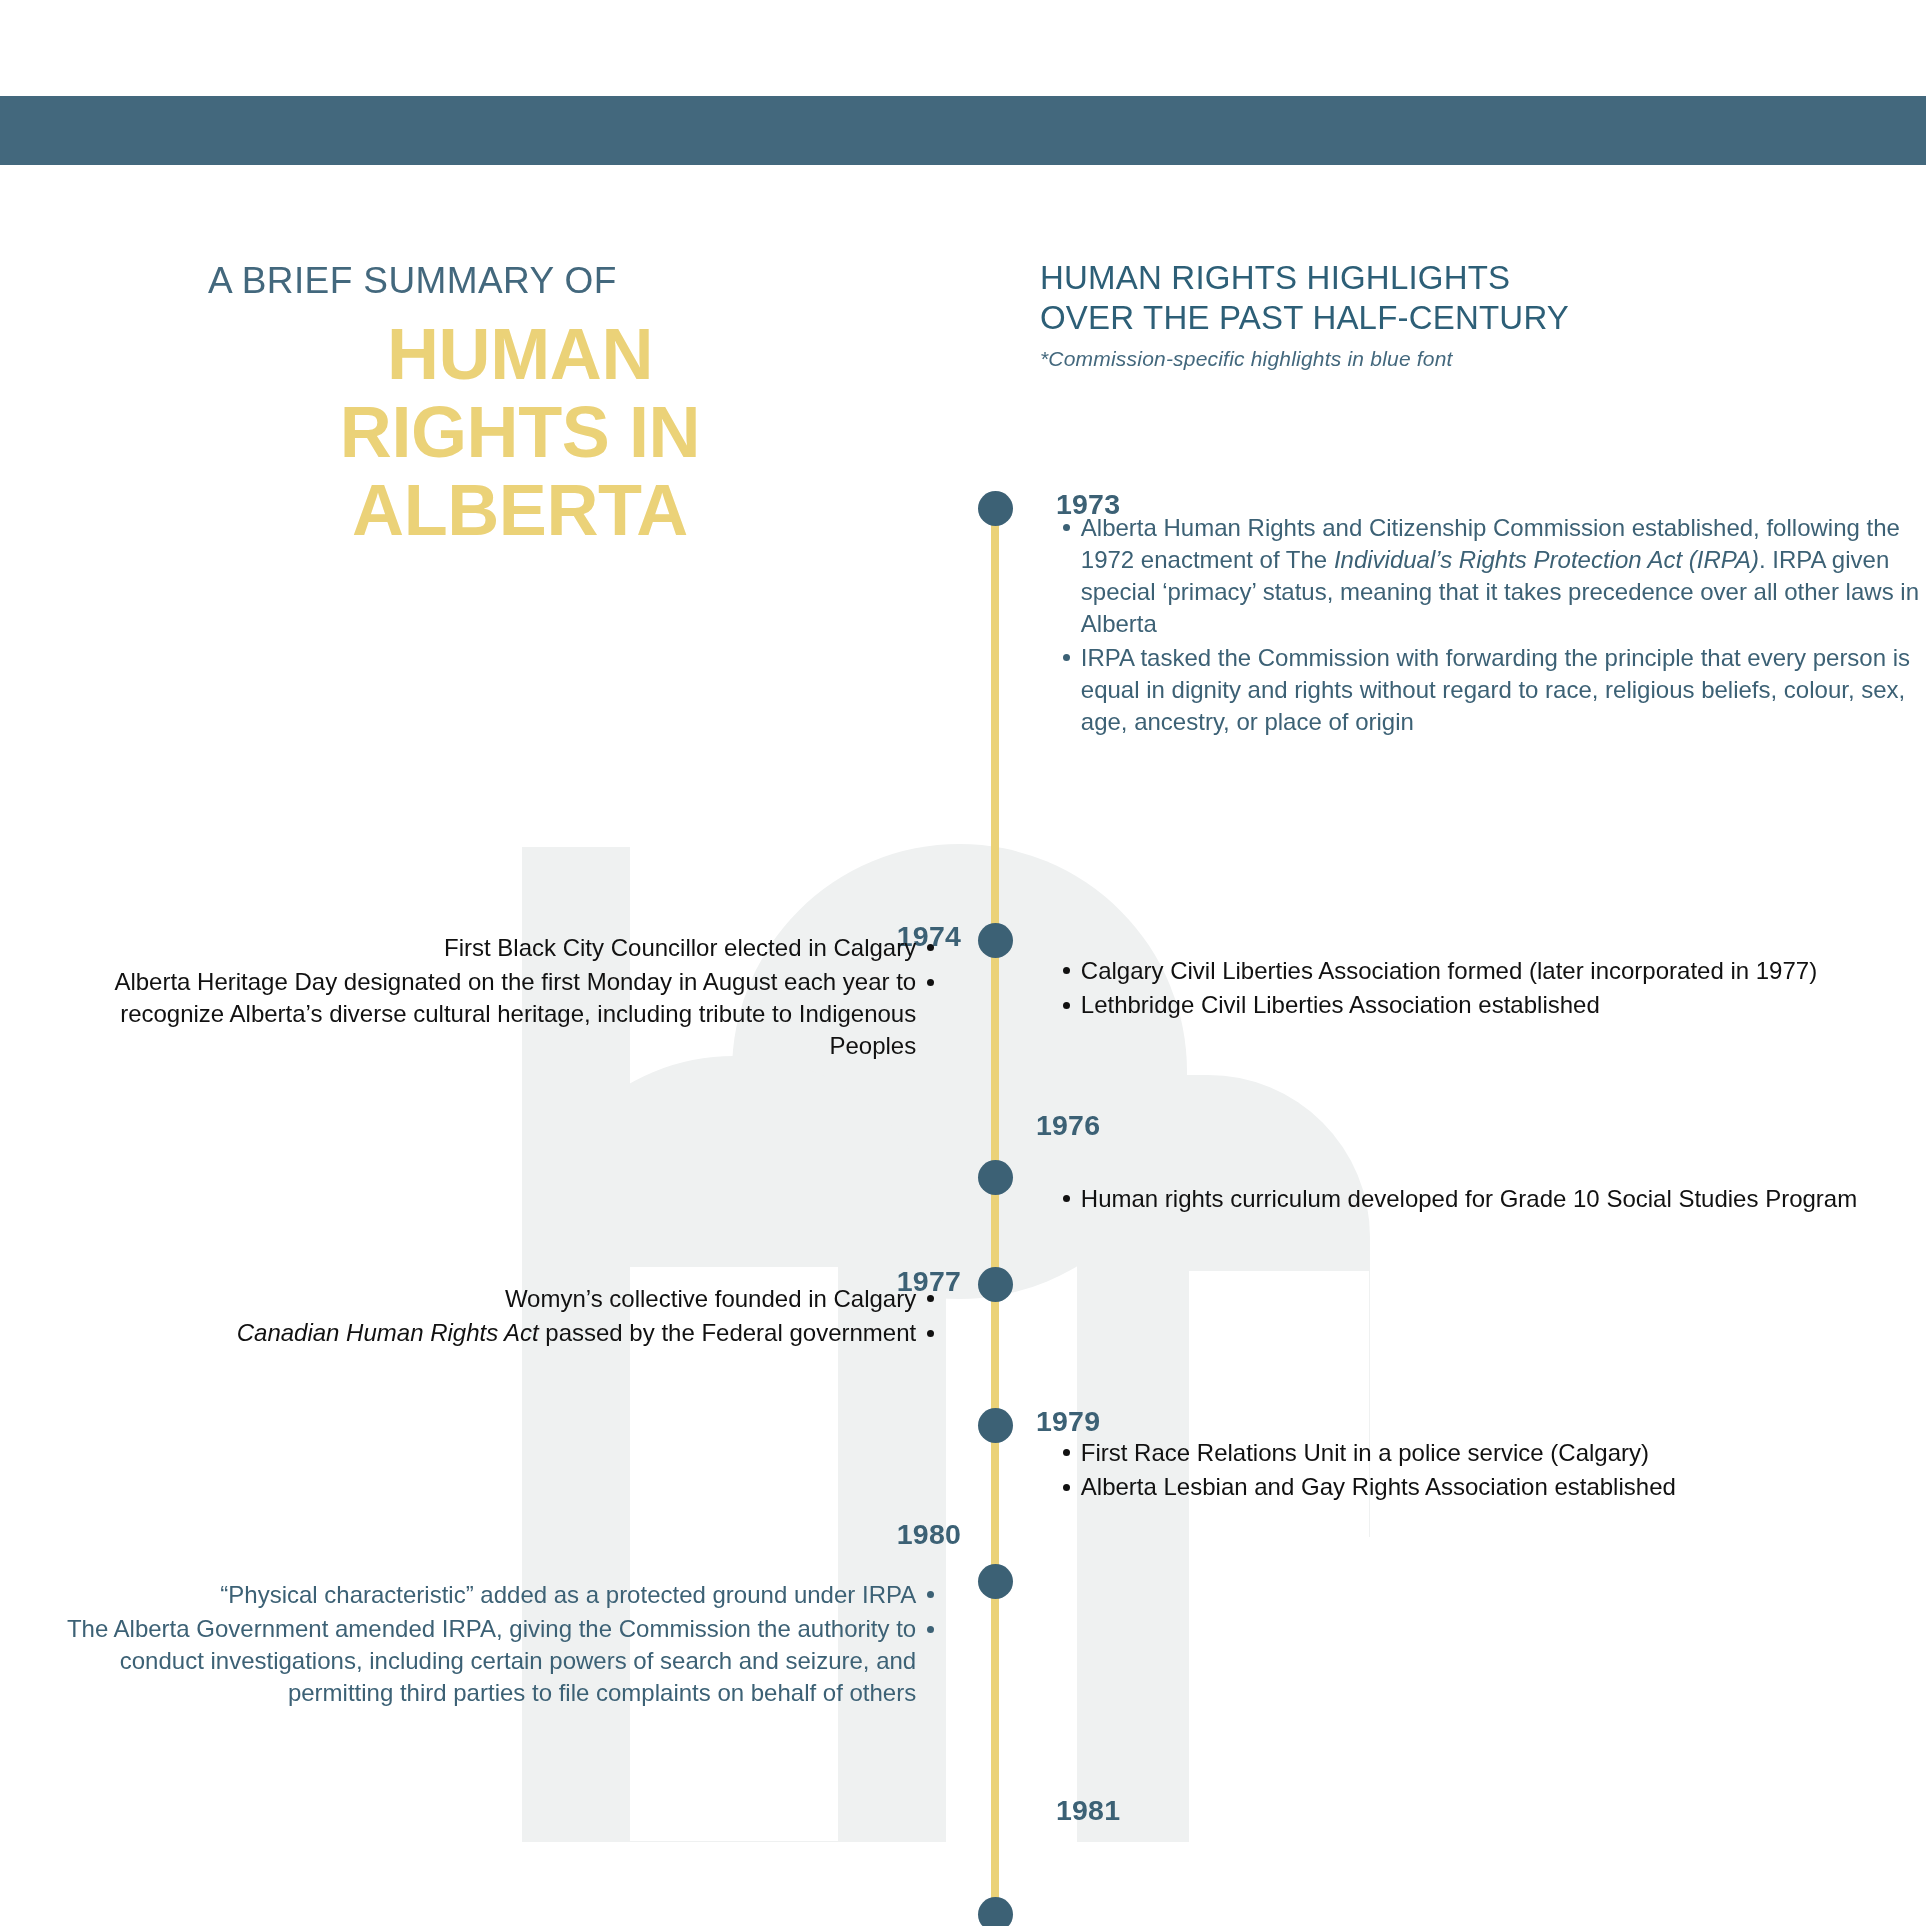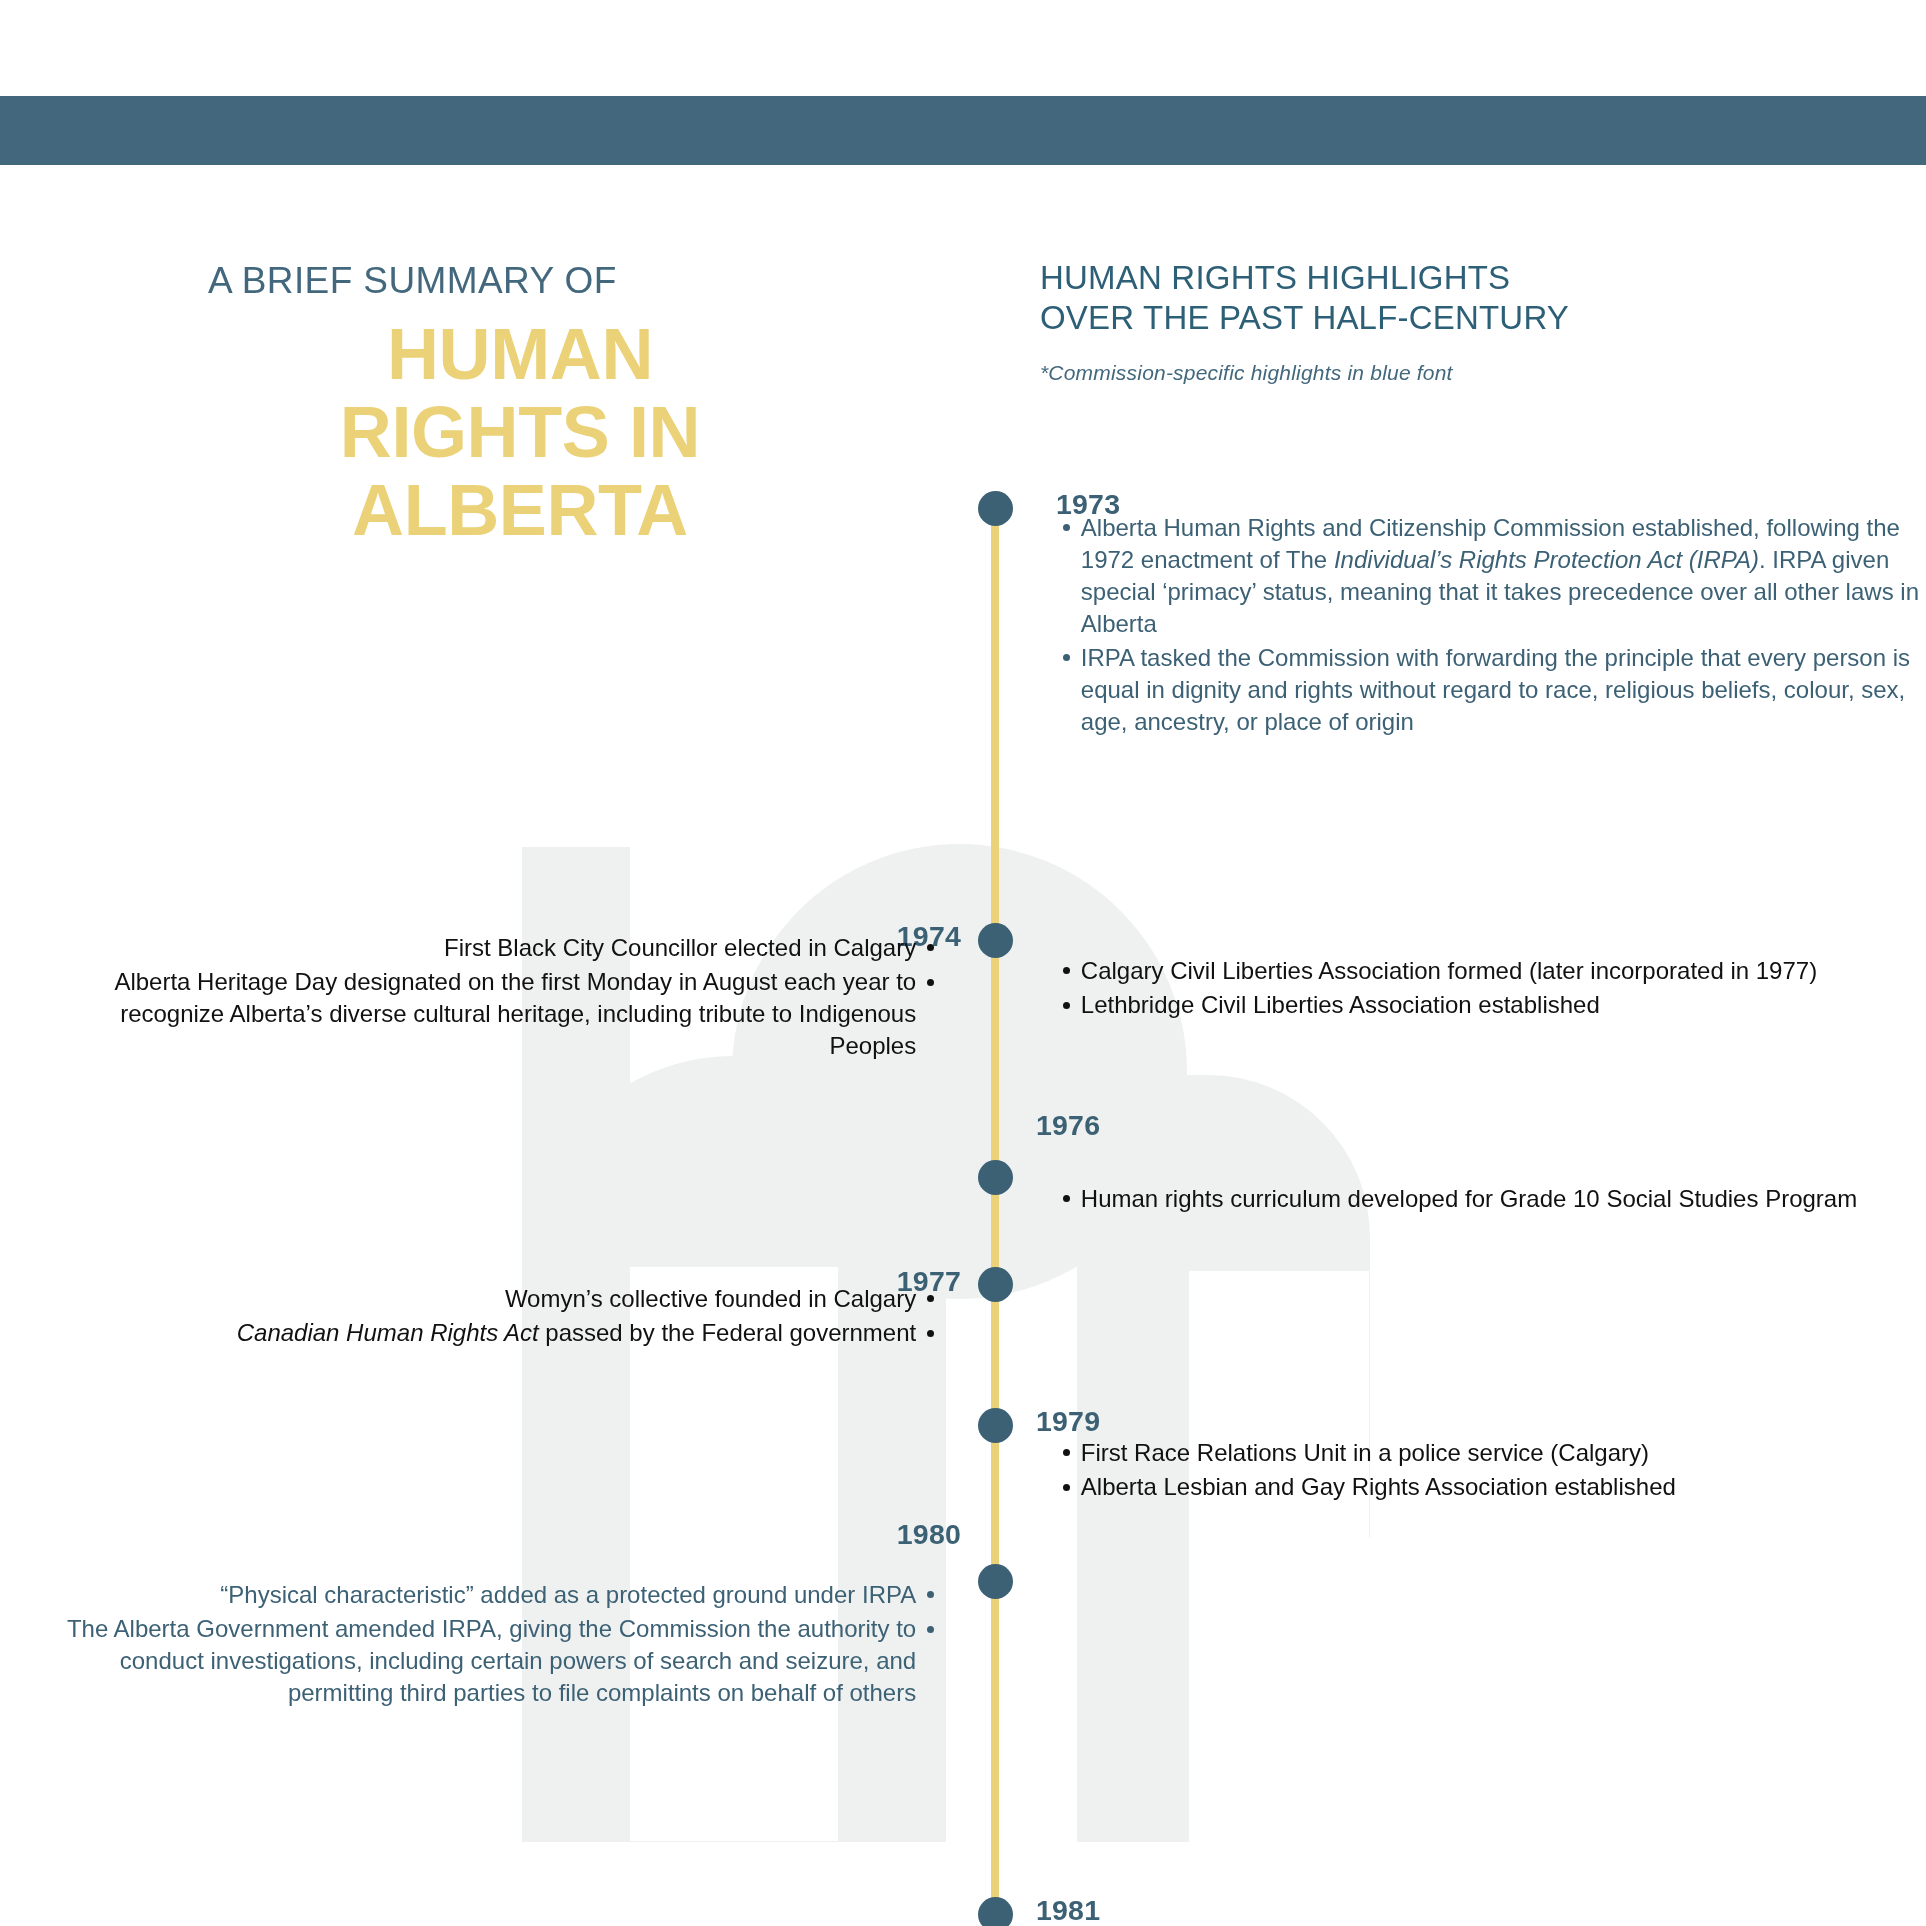--- a/index.html
+++ b/index.html
@@ -114,21 +114,21 @@
     color: #2D5F77;
     font-size: 33px;
     font-weight: 400;
     line-height: 1.22;
     letter-spacing: 0.2px;
   }
   .rhead-note {
     color: #43687D;
     font-size: 21px;
     font-style: italic;
-    margin-top: 22px;
+    margin-top: 8px;
     letter-spacing: 0.2px;
   }
 
   
   .spine {
     position: absolute;
     left: 991px; top: 505px;
     width: 7.7px; height: 2158px;
     background: #EBD278;
     z-index: 1;
@@ -309,20 +309,20 @@
     <div class="blk left" style="top: 1579px;">
       <div class="row c-blue">
         <span class="dot"></span>
         <span class="txt"><span>“Physical characteristic” added as a protected ground under IRPA</span></span>
       </div>
       <div class="row c-blue">
         <span class="dot"></span>
         <span class="txt"><span>The Alberta Government amended IRPA, giving the Commission the authority to conduct investigations, including certain powers of search and seizure, and permitting third parties to file complaints on behalf of others</span></span>
       </div>
     </div>
-    <div class="yr right" style="top: 1896px;">1981</div>
+    <div class="yr right" style="top: 1796px; margin-left: 20px;">1981</div>
     <div class="blk right" style="top: 1920px;">
       <div class="row c-blue">
         <span class="txt"><span>Sexual harassment specifically addressed in IRPA</span></span>
       </div>
     </div>
   </div>
 
 
 </body></html>

